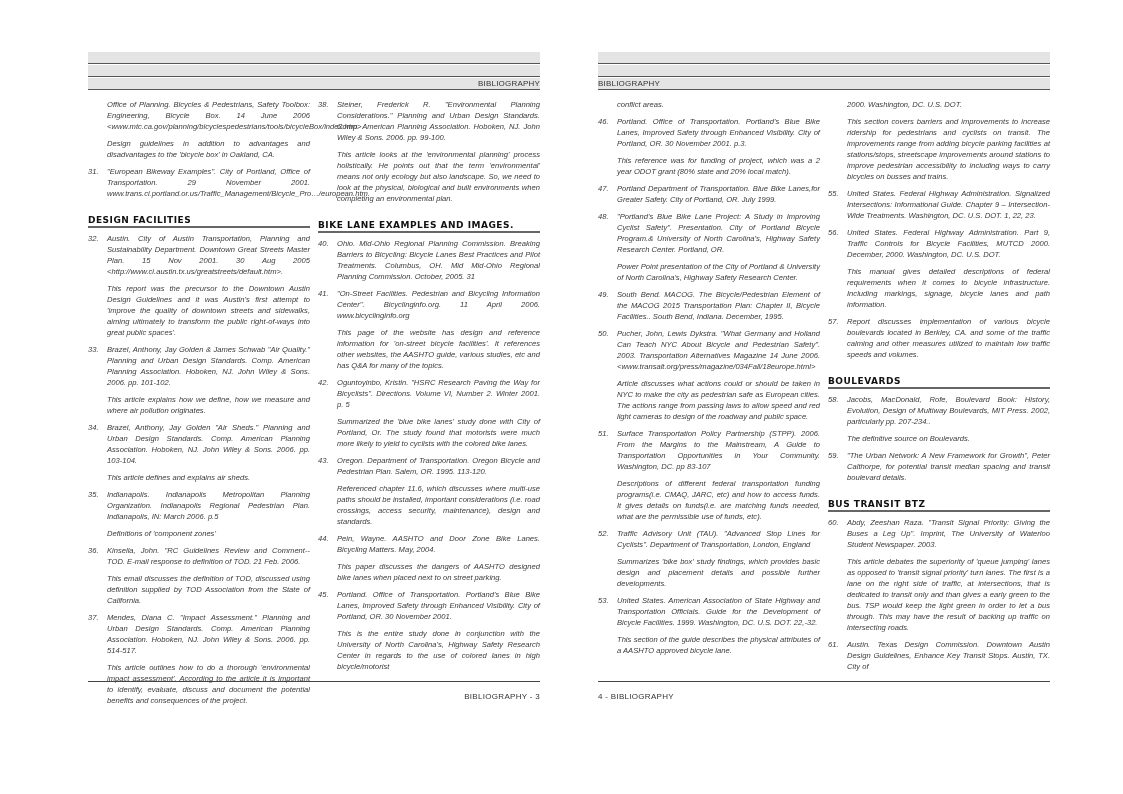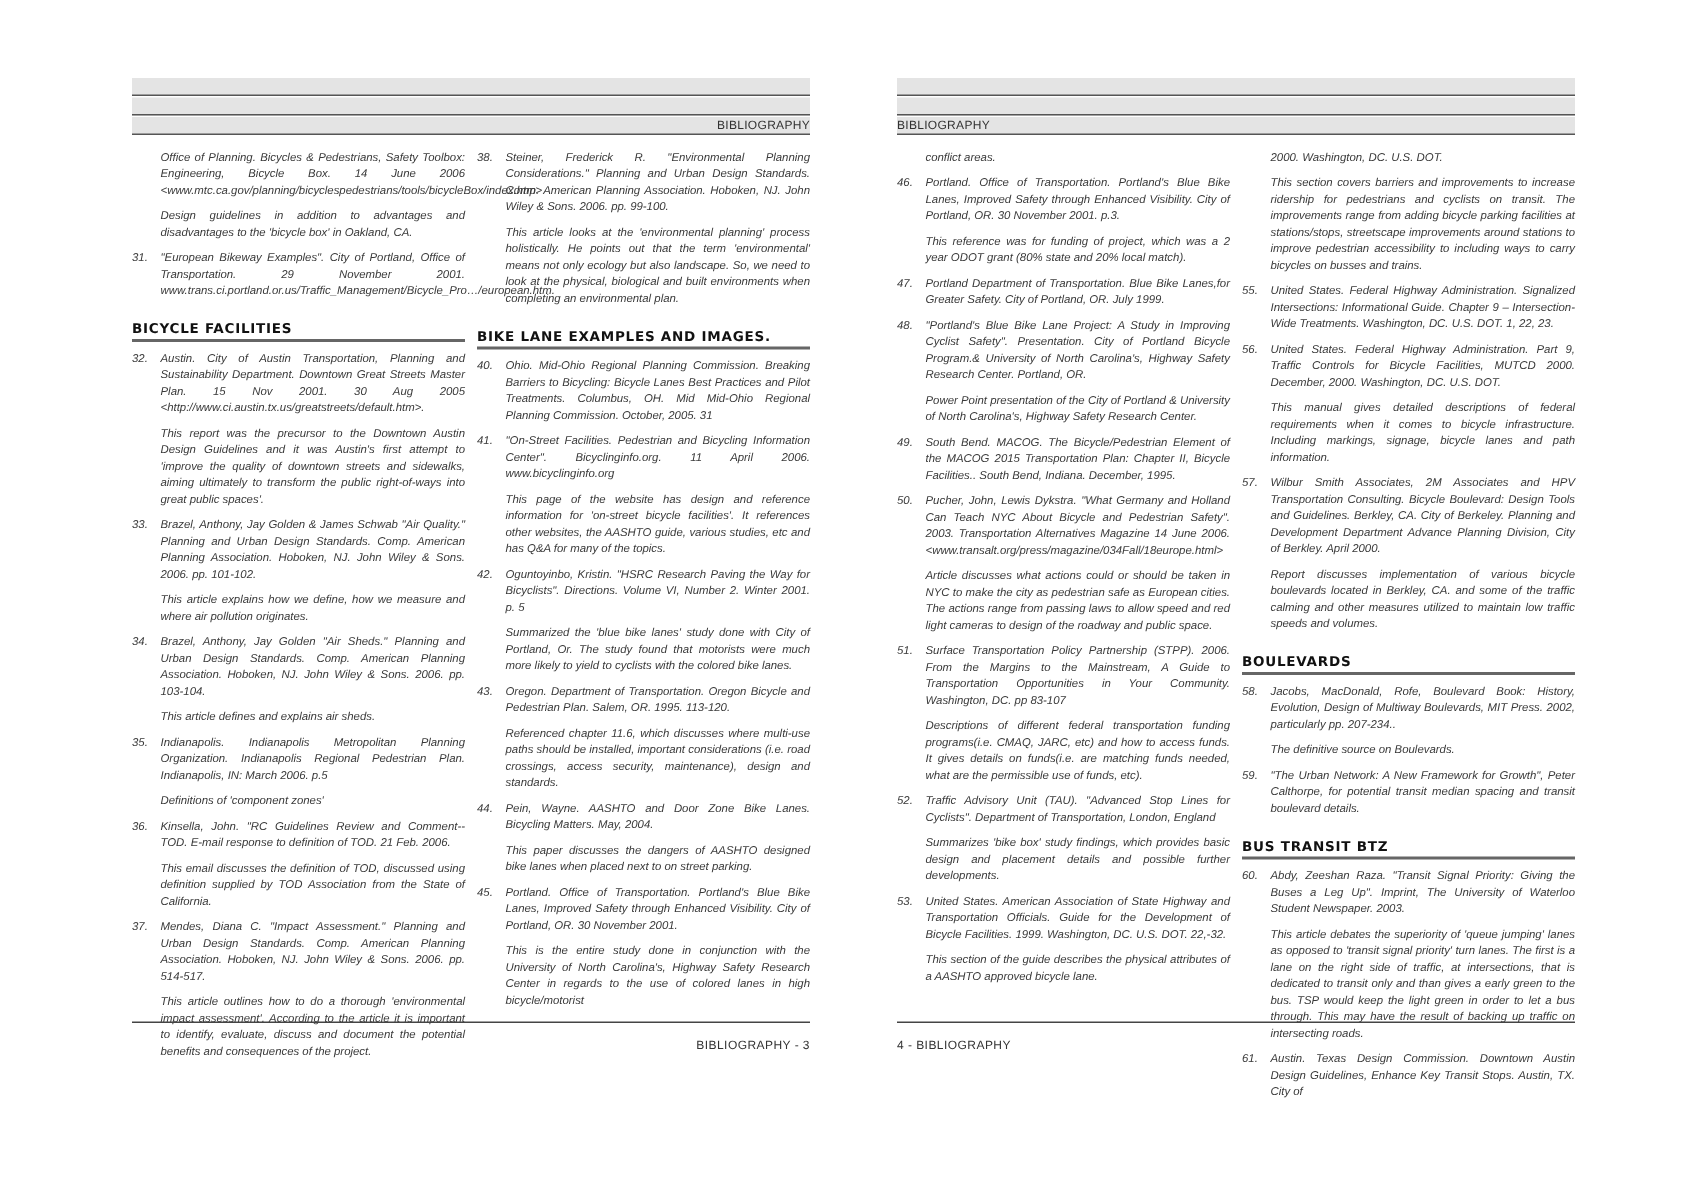--- a/index.html
+++ b/index.html
@@ -50,21 +50,21 @@
     <div class="hbar"><span class="hbold">INDIANAPOLIS REGIONAL CENTER &amp; METROPOLITAN PLANNING AREA</span></div>
     <div class="hbar"><span class="hbold">MULTI-MODAL CORRIDOR AND PUBLIC SPACE</span> <span class="hlight">DESIGN GUIDELINES</span></div>
     <div class="hbar"><span class="hlight">BIBLIOGRAPHY</span></div>
   </div>
 
   <div class="col c1">
     <p class="cont">Office of Planning. Bicycles &amp; Pedestrians, Safety Toolbox: Engineering, Bicycle Box. 14 June 2006 &lt;www.mtc.ca.gov/planning/bicyclespedestrians/tools/bicycleBox/index.htm&gt;</p>
     <p class="note">Design guidelines in addition to advantages and disadvantages to the 'bicycle box' in Oakland, CA.</p>
     <p class="entry"><span class="num">31.</span><span>"European Bikeway Examples". City of Portland, Office of Transportation. 29 November 2001. www.trans.ci.portland.or.us/Traffic_Management/Bicycle_Pro…/european.htm.</span></p>
 
-    <div class="section" style="margin-top:16px">BICYCLE FACILITIES</div>
+    <div class="section" style="margin-top:16px">DESIGN FACILITIES</div>
     <p class="entry"><span class="num">32.</span><span>Austin. City of Austin Transportation, Planning and Sustainability Department. Downtown Great Streets Master Plan. 15 Nov 2001. 30 Aug 2005 &lt;http://www.ci.austin.tx.us/greatstreets/default.htm&gt;.</span></p>
     <p class="note">This report was the precursor to the Downtown Austin Design Guidelines and it was Austin's first attempt to 'improve the quality of downtown streets and sidewalks, aiming ultimately to transform the public right-of-ways into great public spaces'.</p>
     <p class="entry"><span class="num">33.</span><span>Brazel, Anthony, Jay Golden &amp; James Schwab "Air Quality." Planning and Urban Design Standards. Comp. American Planning Association. Hoboken, NJ. John Wiley &amp; Sons. 2006. pp. 101-102.</span></p>
     <p class="note">This article explains how we define, how we measure and where air pollution originates.</p>
     <p class="entry"><span class="num">34.</span><span>Brazel, Anthony, Jay Golden "Air Sheds." Planning and Urban Design Standards. Comp. American Planning Association. Hoboken, NJ. John Wiley &amp; Sons. 2006. pp. 103-104.</span></p>
     <p class="note">This article defines and explains air sheds.</p>
     <p class="entry"><span class="num">35.</span><span>Indianapolis. Indianapolis Metropolitan Planning Organization. Indianapolis Regional Pedestrian Plan. Indianapolis, IN: March 2006. p.5</span></p>
     <p class="note">Definitions of 'component zones'</p>
     <p class="entry"><span class="num">36.</span><span>Kinsella, John. "RC Guidelines Review and Comment--TOD. E-mail response to definition of TOD. 21 Feb. 2006.</span></p>
     <p class="note">This email discusses the definition of TOD, discussed using definition supplied by TOD Association from the State of California.</p>
@@ -117,21 +117,21 @@
     <p class="entry"><span class="num">53.</span><span>United States. American Association of State Highway and Transportation Officials. Guide for the Development of Bicycle Facilities. 1999. Washington, DC. U.S. DOT. 22,-32.</span></p>
     <p class="note">This section of the guide describes the physical attributes of a AASHTO approved bicycle lane.</p>
   </div>
 
   <div class="col c2">
     <p class="cont">2000. Washington, DC. U.S. DOT.</p>
     <p class="note">This section covers barriers and improvements to increase ridership for pedestrians and cyclists on transit. The improvements range from adding bicycle parking facilities at stations/stops, streetscape improvements around stations to improve pedestrian accessibility to including ways to carry bicycles on busses and trains.</p>
     <p class="entry"><span class="num">55.</span><span>United States. Federal Highway Administration. Signalized Intersections: Informational Guide. Chapter 9 – Intersection-Wide Treatments. Washington, DC. U.S. DOT. 1, 22, 23.</span></p>
     <p class="entry"><span class="num">56.</span><span>United States. Federal Highway Administration. Part 9, Traffic Controls for Bicycle Facilities, MUTCD 2000. December, 2000. Washington, DC. U.S. DOT.</span></p>
     <p class="note">This manual gives detailed descriptions of federal requirements when it comes to bicycle infrastructure. Including markings, signage, bicycle lanes and path information.</p>
-    <p class="entry"><span class="num">57.</span><span>Wilbur Smith Associates, 2M Associates and HPV Transportation Consulting. Bicycle Boulevard: Design Tools and Guidelines. Berkley, CA. City of Berkeley. Planning and Development Department Advance Planning Division, City of Berkley. April 2000.</span></p>
+    <p class="entry"><span class="num">57.</span></p>
     <p class="note">Report discusses implementation of various bicycle boulevards located in Berkley, CA. and some of the traffic calming and other measures utilized to maintain low traffic speeds and volumes.</p>
 
     <div class="section tight">BOULEVARDS</div>
     <p class="entry"><span class="num">58.</span><span>Jacobs, MacDonald, Rofe, Boulevard Book: History, Evolution, Design of Multiway Boulevards, MIT Press. 2002, particularly pp. 207-234..</span></p>
     <p class="note">The definitive source on Boulevards.</p>
     <p class="entry"><span class="num">59.</span><span>"The Urban Network: A New Framework for Growth", Peter Calthorpe, for potential transit median spacing and transit boulevard details.</span></p>
 
     <div class="section tight">BUS TRANSIT BTZ</div>
     <p class="entry"><span class="num">60.</span><span>Abdy, Zeeshan Raza. "Transit Signal Priority: Giving the Buses a Leg Up". Imprint, The University of Waterloo Student Newspaper. 2003.</span></p>
     <p class="note">This article debates the superiority of 'queue jumping' lanes as opposed to 'transit signal priority' turn lanes. The first is a lane on the right side of traffic, at intersections, that is dedicated to transit only and than gives a early green to the bus. TSP would keep the light green in order to let a bus through. This may have the result of backing up traffic on intersecting roads.</p>

